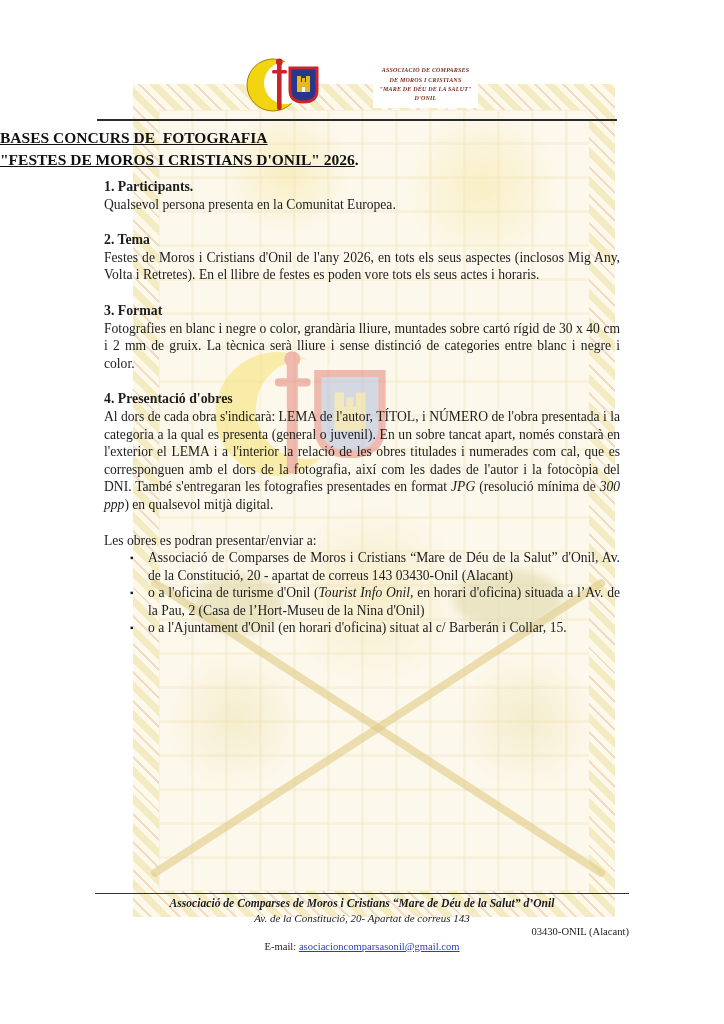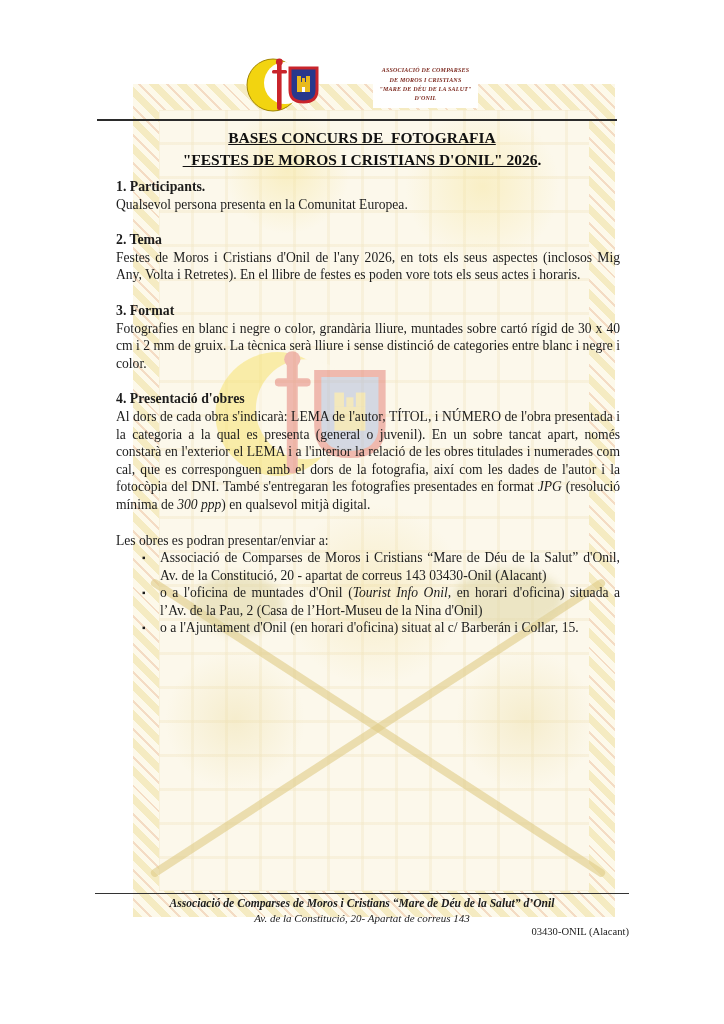--- a/index.html
+++ b/index.html
@@ -36,25 +36,25 @@
   .wm-blob.b2{left:320px;top:485px;width:110px;}
   
   .content{position:absolute;inset:0;z-index:1;}
   .logo-row{position:absolute;top:56px;left:0;right:0;display:flex;justify-content:center;align-items:center;gap:1px;}
   .logo-textbox{
     background:#ffffff;padding:4px 6px;text-align:center;
     color:#7d2a20;font-weight:bold;font-style:italic;font-size:6px;line-height:1.55;letter-spacing:.2px;
     font-family:"Liberation Serif","DejaVu Serif",serif;
   }
   .rule-top{position:absolute;top:119px;left:97px;width:520px;border-top:2px solid #2b2b2b;}
-  .title-block{position:absolute;top:127px;left:0;right:0;text-align:center;
+  .title-block{position:absolute;top:127px;left:0;right:0;
     font-weight:bold;font-size:15.5px;line-height:1.45;color:#111;}
   .title-block .u{text-decoration:underline;white-space:pre-wrap;}
   .doc{position:absolute;top:178px;left:104px;width:516px;font-size:13.6px;line-height:17.6px;text-align:justify;}
-  .sec{margin-top:18px;margin-left:12px;}
+  .sec{margin-top:18px;}
   .sec.first{margin-top:0;}
   .sec h3{margin:0;font-size:13.8px;font-weight:bold;display:block;text-align:left;}
   .sec p{margin:0;}
   .it{font-style:italic;font-family:Liberation Serif, serif;}
   .bd{font-weight:bold;}
   ul.blist{margin:0;padding:0 0 0 44px;list-style:none;}
   ul.blist li{position:relative;}
   .bullet{position:absolute;left:-18px;top:0;font-size:10px;line-height:17.6px;color:#1c1c1c;}
   
   .footer{position:absolute;top:893px;left:95px;width:534px;border-top:1.5px solid #333;
@@ -144,31 +144,32 @@
 
     <div class="sec">
       <p>Les obres es podran presentar/enviar a:</p>
       <ul class="blist">
         <li>
           <span class="bullet">▪</span>
           <span>Associació de Comparses de Moros i Cristians “Mare de Déu de la Salut” d'Onil, Av. de la Constitució, 20 - apartat de correus 143 03430-Onil (Alacant)</span>
         </li>
         <li>
           <span class="bullet">▪</span>
-          <span>o a l'oficina de muntades d'Onil (</span><span class="it">Tourist Info Onil</span><span>, en horari d'oficina) situada a l’Av. de la Pau, 2 (Casa de l’Hort-Museu de la Nina d'Onil)</span>
+          <span>o a l'oficina de turisme d'Onil (</span><span class="it">Tourist Info Onil</span><span>, en horari d'oficina) situada a l’Av. de la Pau, 2 (Casa de l’Hort-Museu de la Nina d'Onil)</span>
         </li>
         <li>
           <span class="bullet">▪</span>
           <span>o a l'Ajuntament d'Onil (en horari d'oficina) situat al c/ Barberán i Collar, 15.</span>
         </li>
       </ul>
     </div>
 
 
   </div>
 
   <div class="footer">
     <div class="f1">Associació de Comparses de Moros i Cristians “Mare de Déu de la Salut” d’Onil</div>
     <div class="f2">Av. de la Constitució, 20- Apartat de correus 143</div>
     <div class="f3">03430-ONIL (Alacant)</div>
+    <div class="f4"><span>E-mail: </span><a>asociacioncomparsasonil@gmail.com</a></div>
   </div>
 
 </div>
 
 </body></html>

